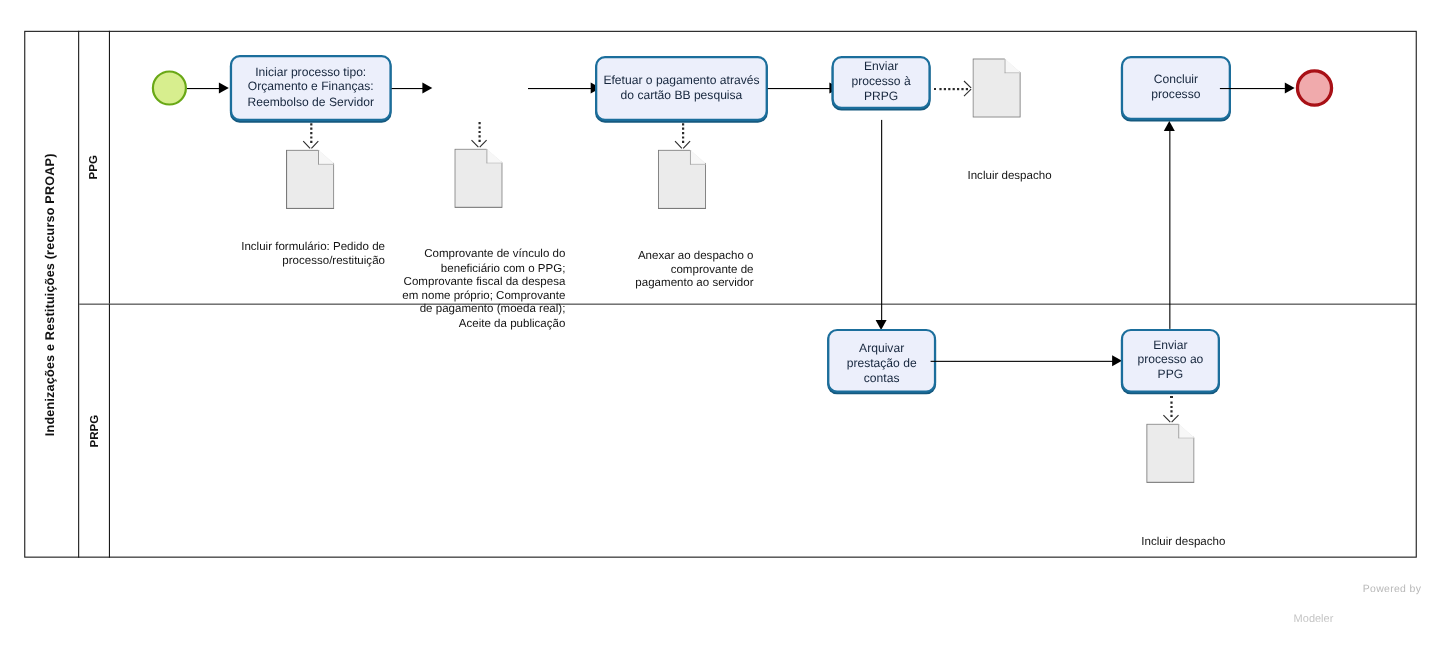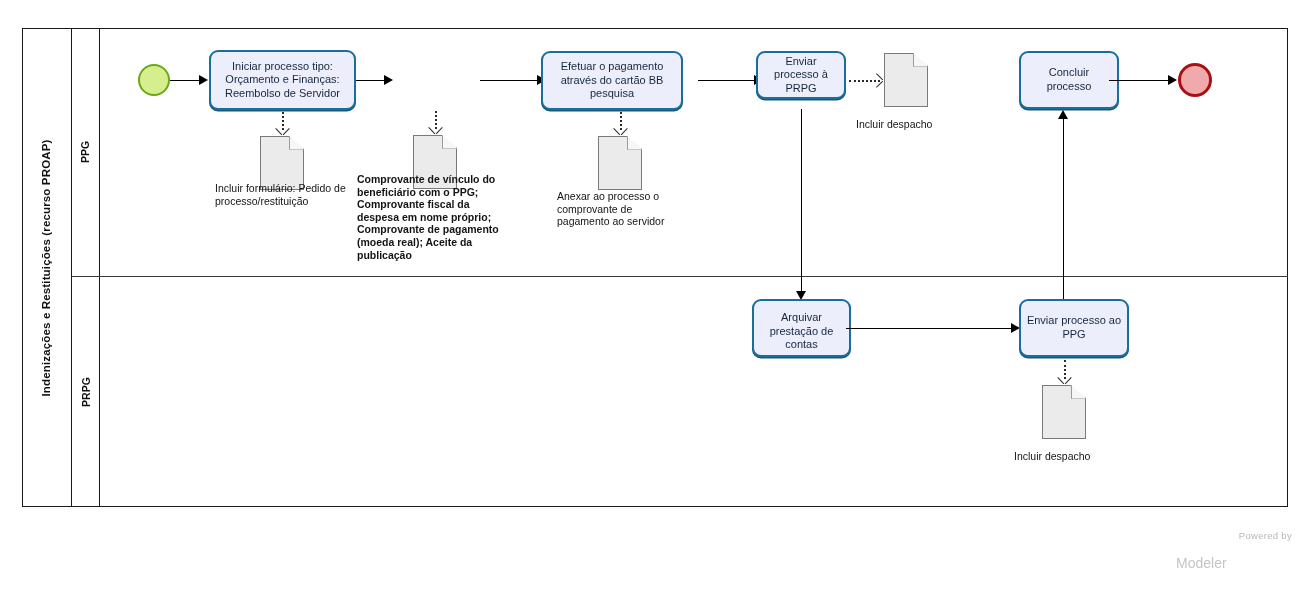--- a/index.html
+++ b/index.html
@@ -43,22 +43,22 @@
 
   
   .doc{position:absolute;width:44px;height:54px;}
   .doc .page{position:absolute;left:0;top:0;width:44px;height:54px;
         background:#ebebeb;border:1.3px solid #7a7a7a;box-sizing:border-box;
         clip-path:polygon(0 0, 66% 0, 100% 24%, 100% 100%, 0 100%);}
   .doc .fold{position:absolute;right:0;top:0;width:15px;height:13.5px;
         background:#f7f7f7;border-left:1.2px solid #9a9a9a;
         border-bottom:1.2px solid #9a9a9a;box-sizing:border-box;
         clip-path:polygon(0 0, 100% 100%, 0 100%);}
-  .doc-label{position:absolute;text-align:left;font-size:10.5px;
-        line-height:12.6px;color:#141414;}
+  .doc-label{position:absolute;text-align:right;font-size:10.5px;
+        line-height:12.6px;color:#141414;margin-top:36px;}
 
   
   .conn-h{position:absolute;height:0;border-top:1.7px solid #000;}
   .conn-v{position:absolute;width:0;border-left:1.7px solid #000;}
   .arrow-r{position:absolute;width:0;height:0;
         border-top:5px solid transparent;border-bottom:5px solid transparent;
         border-left:9px solid #000;}
   .arrow-d{position:absolute;width:0;height:0;
         border-left:5.5px solid transparent;border-right:5.5px solid transparent;
         border-top:9px solid #000;}
@@ -78,21 +78,21 @@
   .assoc-head-r::before{top:0;transform:rotate(-46deg);transform-origin:left top;}
   .assoc-head-r::after{bottom:0;transform:rotate(46deg);transform-origin:left bottom;}
 
   
   .brand{position:absolute;right:12px;bottom:14px;width:124px;height:58px;
         text-align:right;}
   .brand .powered{font-size:9.5px;color:#b8b8b8;letter-spacing:.3px;
         margin:0 2px 16px 0;line-height:11px;}
   .brand .biz{font-size:32px;color:#f7c89a;letter-spacing:-1.2px;
         line-height:32px;font-family:"DejaVu Sans",sans-serif;font-weight:600;}
-  .brand .modeler{font-size:14px;color:#c5c5c5;line-height:12px;
+  .brand .modeler{font-size:10px;color:#c5c5c5;line-height:12px;
         text-align:left;margin-left:6px;}
 </style>
 </head>
 <body>
 
 <div id="canvas">
 
   <div class="pool"></div>
 
   <div class="pool-title">
@@ -116,21 +116,21 @@
     <span>Iniciar processo tipo: Orçamento e Finanças: Reembolso de Servidor</span>
   </div>
 
   <div class="conn-h" style="left:356px;top:80px;width:29px;"></div>
   <div class="arrow-r" style="left:384px;top:75px;"></div>
 
 
   <div class="conn-h" style="left:480px;top:80px;width:58px;"></div>
   <div class="arrow-r" style="left:537px;top:75px;"></div>
 
-  <div class="task" style="left:541px;top:51px;width:142px;height:59px;">
+  <div class="task" style="left:541px;top:51px;width:157px;height:59px;">
     <span>Efetuar o pagamento através do cartão BB pesquisa</span>
   </div>
 
   <div class="conn-h" style="left:698px;top:80px;width:57px;"></div>
   <div class="arrow-r" style="left:754px;top:75px;"></div>
 
   <div class="task" style="left:756px;top:51px;width:90px;height:48px;">
     <span>Enviar processo à PRPG</span>
   </div>
 
@@ -167,36 +167,36 @@
   <div class="doc" style="left:260px;top:136px;">
     <div class="page"></div>
     <div class="fold"></div>
   </div>
   <div class="doc-label" style="left:215px;top:182px;width:135px;">Incluir formulário: Pedido de processo/restituição</div>
 
   <div class="doc" style="left:413px;top:135px;">
     <div class="page"></div>
     <div class="fold"></div>
   </div>
-  <div class="doc-label" style="left:357px;top:173px;width:157px;font-weight:bold;">Comprovante de vínculo do beneficiário com o PPG; Comprovante fiscal da despesa em nome próprio; Comprovante de pagamento (moeda real); Aceite da publicação</div>
+  <div class="doc-label" style="left:357px;top:189px;width:157px;">Comprovante de vínculo do beneficiário com o PPG; Comprovante fiscal da despesa em nome próprio; Comprovante de pagamento (moeda real); Aceite da publicação</div>
 
   <div class="doc" style="left:598px;top:136px;">
     <div class="page"></div>
     <div class="fold"></div>
   </div>
-  <div class="doc-label" style="left:557px;top:190px;width:128px;">Anexar ao processo o comprovante de pagamento ao servidor</div>
+  <div class="doc-label" style="left:557px;top:190px;width:128px;">Anexar ao despacho o comprovante de pagamento ao servidor</div>
 
   <div class="task" style="left:752px;top:299px;width:99px;height:58px;align-items:flex-end;">
     <span>Arquivar prestação de contas</span>
   </div>
 
   <div class="conn-h" style="left:846px;top:328px;width:167px;"></div>
   <div class="arrow-r" style="left:1011px;top:323px;"></div>
 
-  <div class="task" style="left:1019px;top:299px;width:110px;height:58px;align-items:center;">
+  <div class="task" style="left:1019px;top:299px;width:90px;height:58px;align-items:center;">
     <span>Enviar processo ao PPG</span>
   </div>
 
   <div class="conn-v" style="left:1063px;top:118px;height:181px;"></div>
   <div class="arrow-u" style="left:1058px;top:110px;"></div>
 
   <div class="assoc-v" style="left:1064px;top:360px;height:19px;"></div>
   <div class="assoc-head-d" style="left:1058px;top:377px;"></div>
 
   <div class="doc" style="left:1042px;top:385px;">

